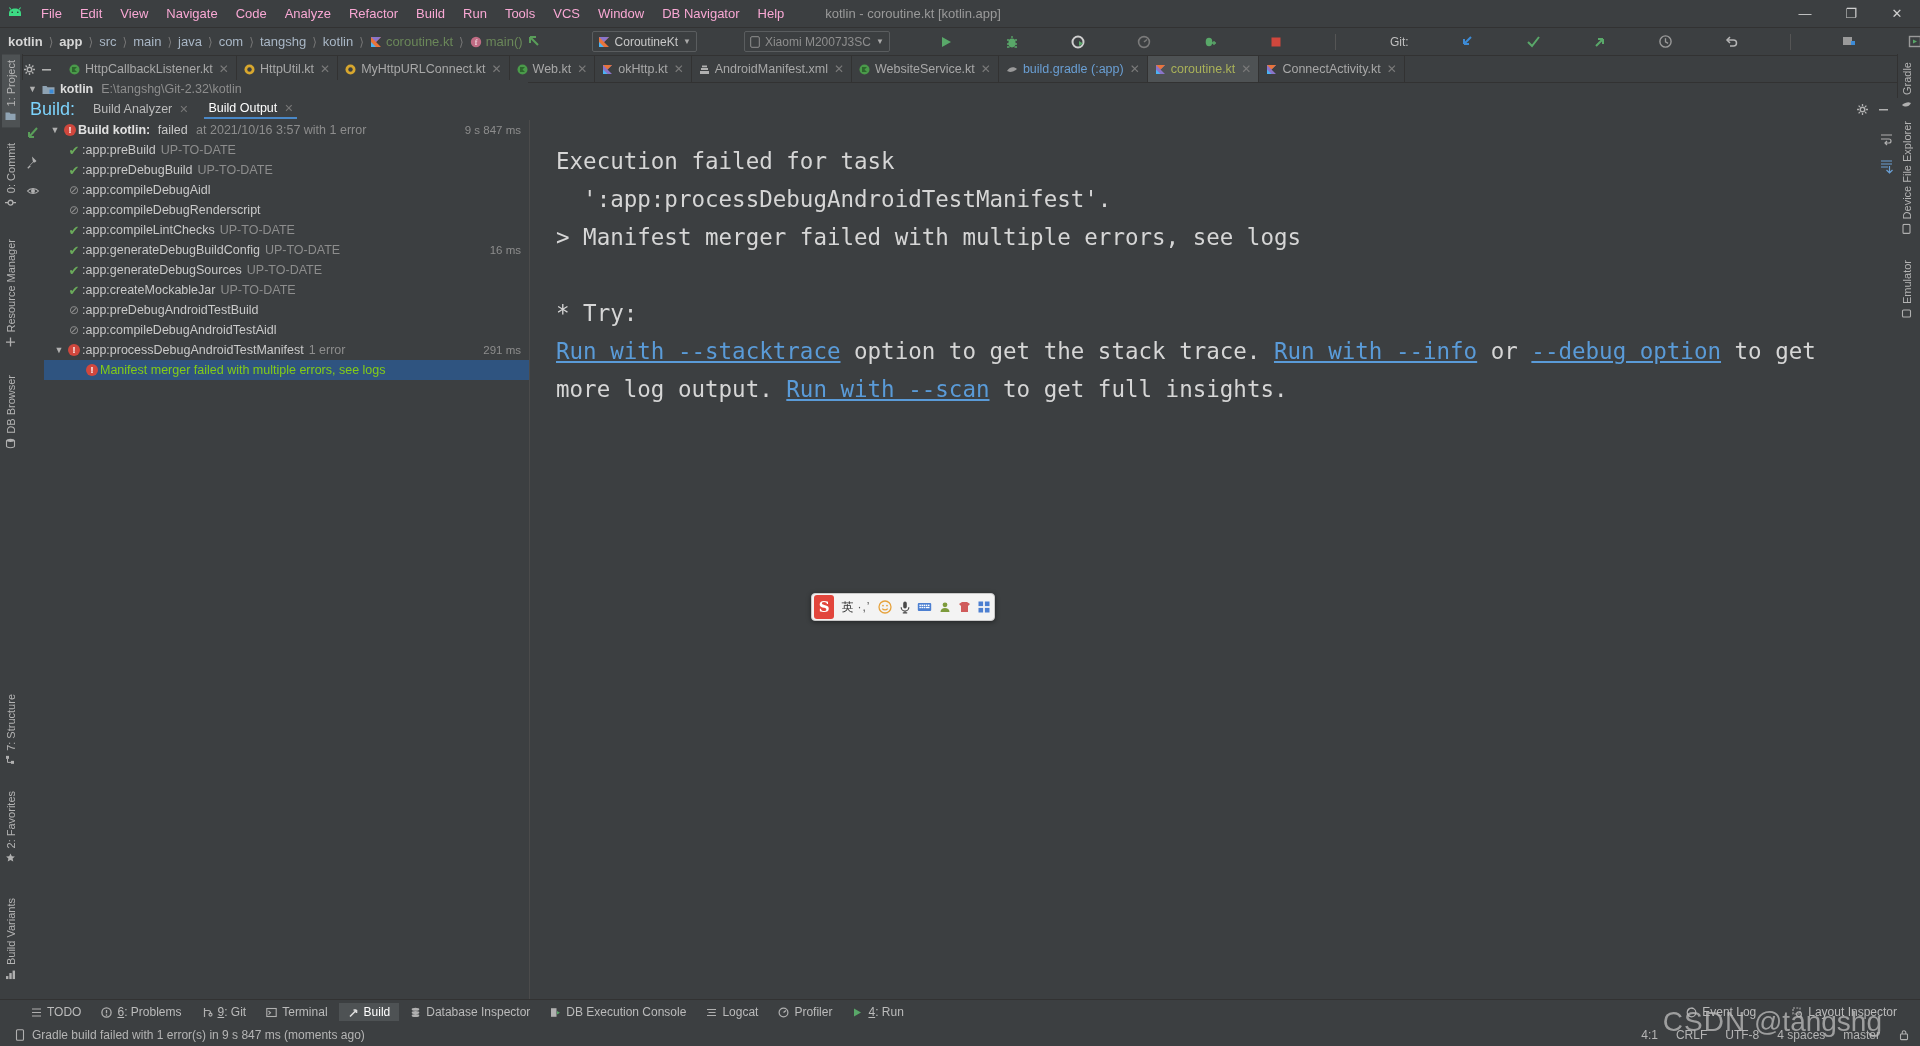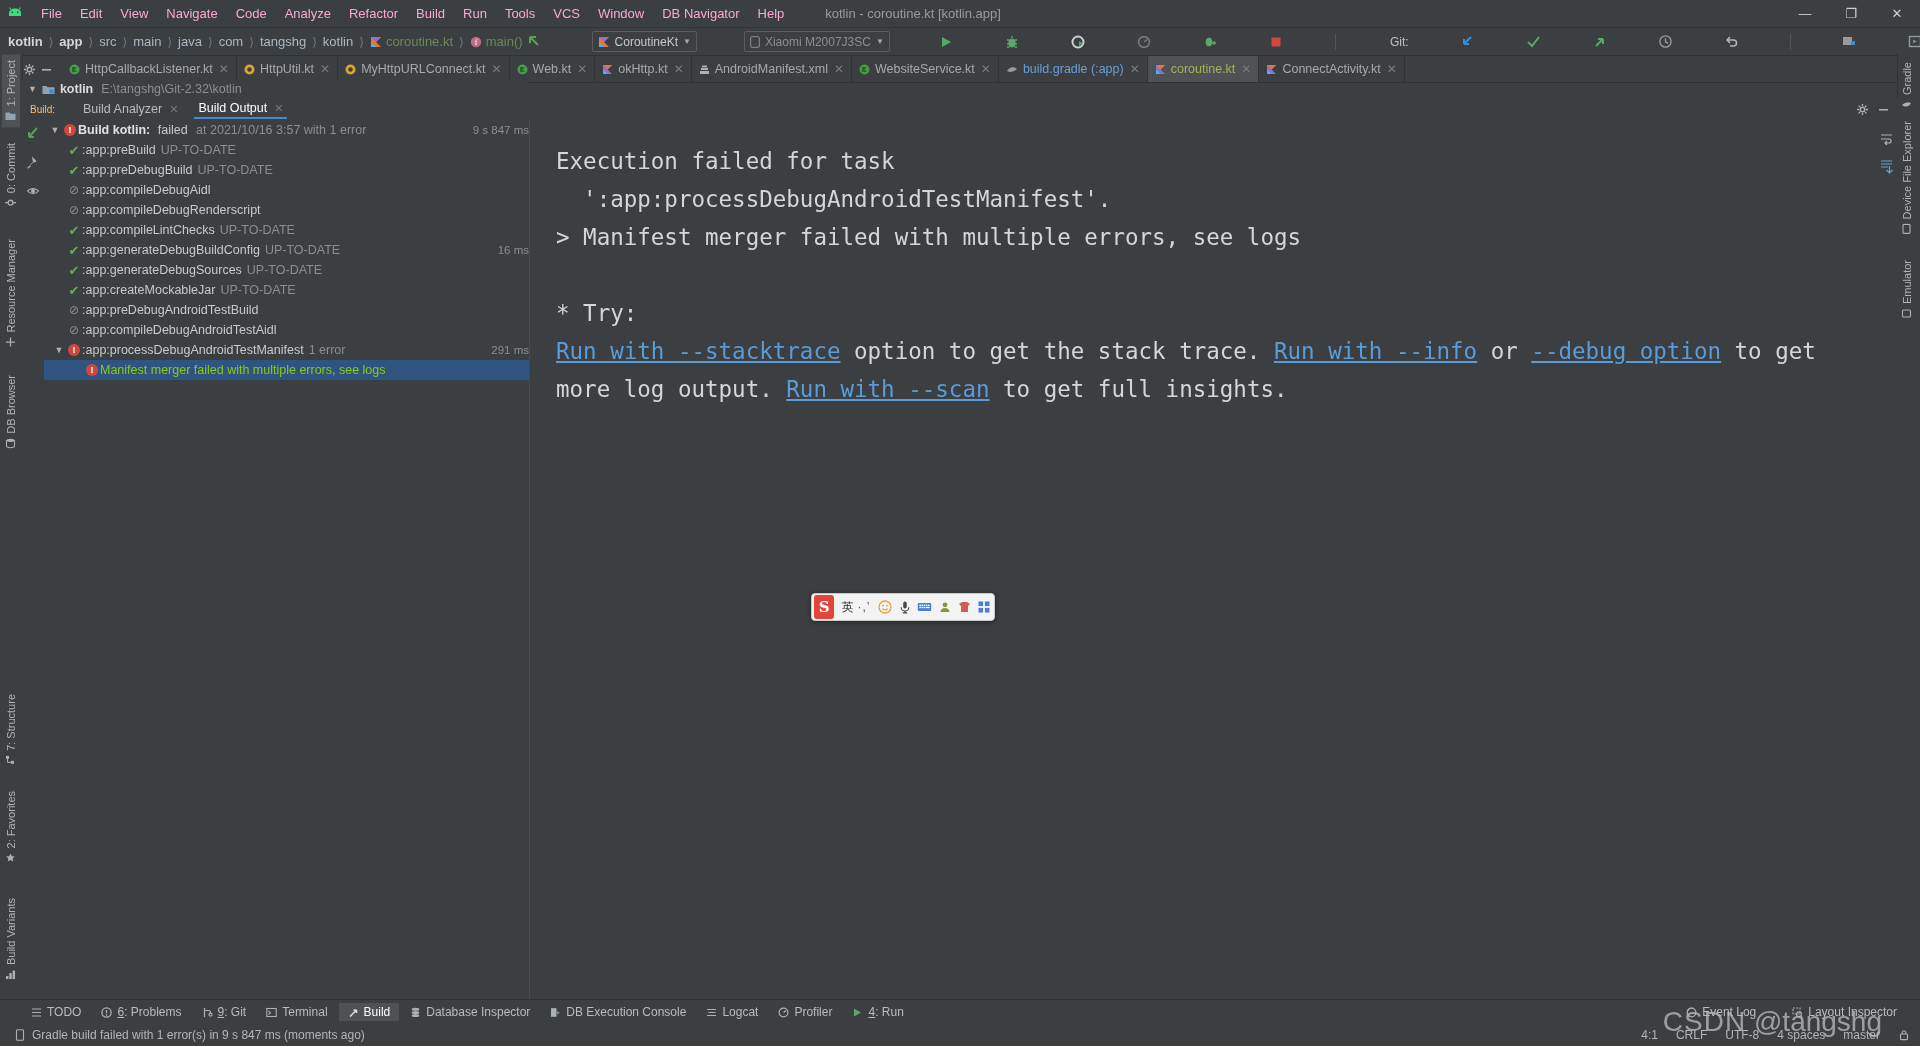--- a/index.html
+++ b/index.html
@@ -57,39 +57,39 @@
   .leftbar .stack{display:flex;flex-direction:column;align-items:center;height:100%;}
 
   
   .rightbar{position:absolute;right:0;top:54px;bottom:46px;width:22px;background:#3c3f41;
             border-left:1px solid #323232;}
 
   
   .buildwin{position:absolute;left:22px;right:22px;top:80px;bottom:46px;background:#3c3f41;
             display:flex;flex-direction:column;}
   .bw-header{height:22px;display:flex;align-items:center;background:#3c3f41;padding-left:8px;}
-  .bw-header .lbl{font-size:10px;color:#fdba74;margin-right:24px;}
+  .bw-header .lbl{font-size:18px;color:#7dd3fc;margin-right:14px;}
   .bw-tab{font-size:12.5px;color:#bbbbbb;padding:2px 4px;margin-right:12px;display:flex;align-items:center;}
   .bw-tab .x{color:#777;margin-left:7px;font-size:11px;}
   .bw-tab.sel{color:#ffffff;border-bottom:2px solid #4a88c7;padding-bottom:2px;}
   .bw-hdr-right{margin-left:auto;display:flex;align-items:center;gap:8px;padding-right:8px;color:#b0b0b0;}
 
   .bw-body{flex:1;display:flex;min-height:0;}
   .bw-icons{width:22px;background:#3c3f41;display:flex;flex-direction:column;align-items:center;
             padding-top:6px;gap:14px;}
   .tree{width:485px;background:#3c3f41;border-right:1px solid #4b4b4b;
         font-size:12.5px;overflow:hidden;position:relative;}
   .trow{height:20px;display:flex;align-items:center;padding-left:4px;white-space:nowrap;position:relative;}
   .trow.sel{background:#2f5480;}
   .trow .twist{width:14px;text-align:center;color:#b0b0b0;font-size:9px;}
   .trow .st{width:16px;display:flex;align-items:center;justify-content:center;}
   .trow .nm{color:#c9c9c9;}
   .trow .nm b{font-weight:bold;color:#e0e0e0;}
   .trow .dim{color:#8d8d8d;margin-left:5px;}
-  .trow .time{position:absolute;right:0;color:#8d8d8d;font-size:11.5px;}
+  .trow .time{position:absolute;right:8px;color:#8d8d8d;font-size:11.5px;}
   .indent1{padding-left:22px;}
   .indent2{padding-left:40px;}
 
   .console{flex:1;background:#3c3f41;position:relative;overflow:hidden;
            padding:22px 26px 0 26px;}
   .console pre{margin:0;font-family:"DejaVu Sans Mono","Liberation Mono",monospace;
                font-size:22.5px;line-height:38px;color:#d0d0d0;white-space:pre-wrap;
                word-break:break-word;letter-spacing:0px;}
   .console .lnk{color:#5a9bd8;text-decoration:underline;}
   .console .c1{color:#d6d6d6;}

